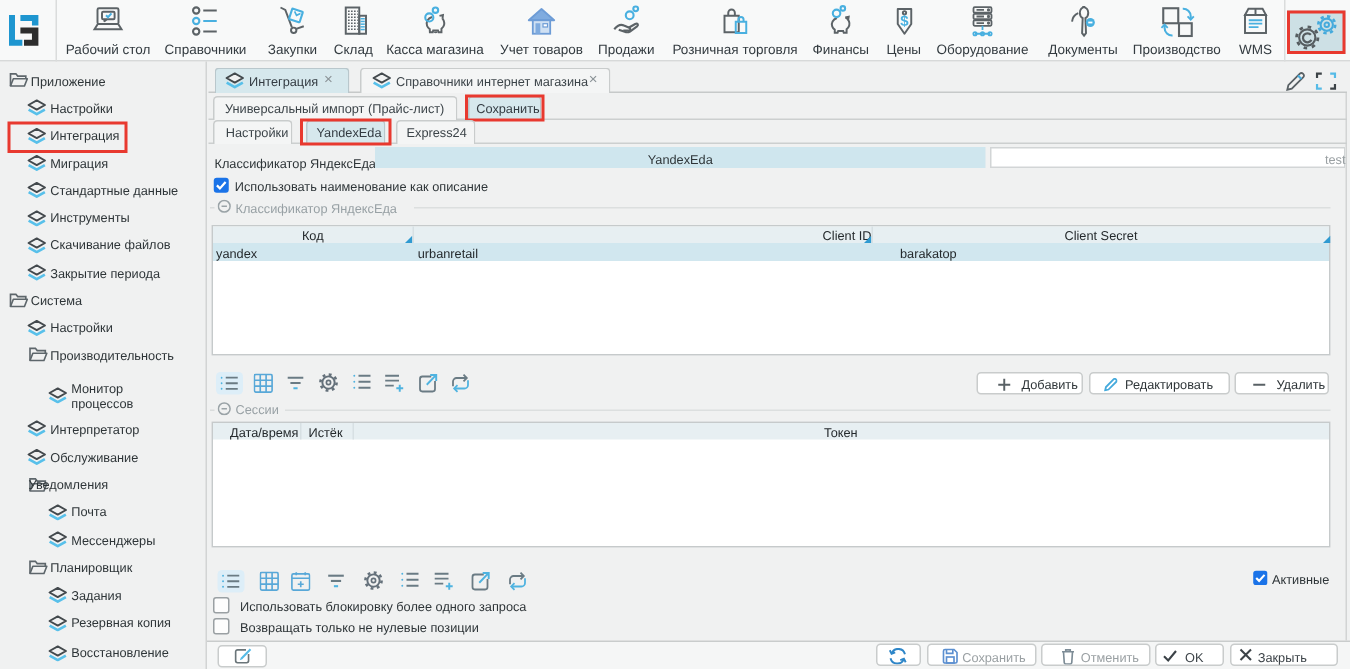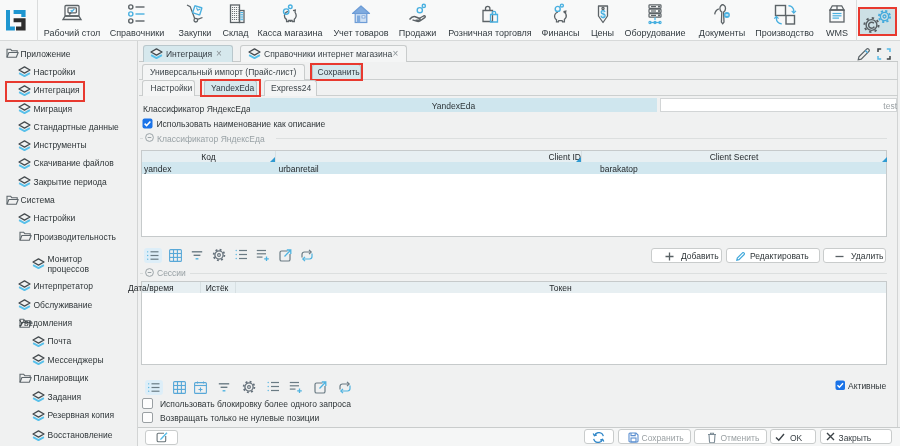--- a/index.html
+++ b/index.html
@@ -461,21 +461,21 @@
 <div class="ab t" style="left:851px;top:251.2px">Удалить</div>
 <div class="ab" style="left:139.5px;top:272.5px;width:3px;height:1px;background:#d9dcdc"></div>
 <svg class="ab" style="left:144.5px;top:268.0px" width="9" height="9" viewBox="0 0 9 9" fill="none" stroke="#9aa3a7">
     <circle cx="4.5" cy="4.5" r="3.9"></circle>
     <line x1="2.7" y1="4.5" x2="6.3" y2="4.5"></line>
   </svg>
 <div class="ab t gray" style="left:157px;top:268.3px">Сессии</div>
 <div class="ab" style="left:190px;top:272.5px;width:697px;height:1px;background:#dcdfdf"></div>
 <div class="ab" style="left:140.5px;top:280.5px;width:746.5px;height:84px;background:#fff;border:1px solid #c6cacb"></div>
 <div class="ab" style="left:141.5px;top:281.5px;width:744.5px;height:11px;background:#e7eff2"></div>
-<div class="ab t" style="left:128px;top:282.8px;width:58px;text-align:left;color:#24292c">Дата/время</div>
+<div class="ab t" style="left:141px;top:282.8px;width:58px;text-align:right;color:#24292c">Дата/время</div>
 <div class="ab t" style="left:199.5px;top:282.8px;width:35px;text-align:center;color:#24292c">Истёк</div>
 <div class="ab t" style="left:234.5px;top:282.8px;width:652px;text-align:center;color:#24292c">Токен</div>
 <div class="ab" style="left:199.5px;top:281.5px;width:1px;height:11px;background:#d7e0e3"></div>
 <div class="ab" style="left:234.5px;top:281.5px;width:1px;height:11px;background:#d7e0e3"></div>
 <div class="ab" style="left:145px;top:379.5px;width:18px;height:15px;background:#ddeef8;border-radius:3px"></div>
 <svg class="ab" style="left:148px;top:381.5px" width="12" height="11" viewBox="0 0 12 11" fill="none">
     <g stroke="#4fb3e0" stroke-width="1.3">
       <line x1="0.7" y1="1.8" x2="0.7" y2="1.8" stroke-linecap="round"></line>
       <line x1="0.7" y1="5.5" x2="0.7" y2="5.5" stroke-linecap="round"></line>
       <line x1="0.7" y1="9.2" x2="0.7" y2="9.2" stroke-linecap="round"></line>

